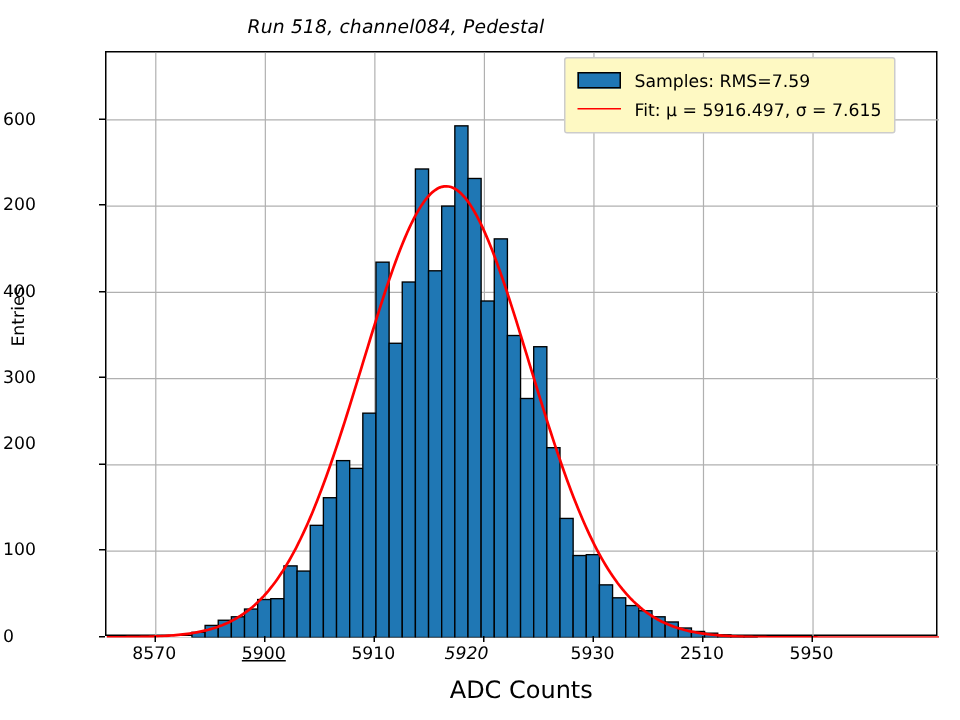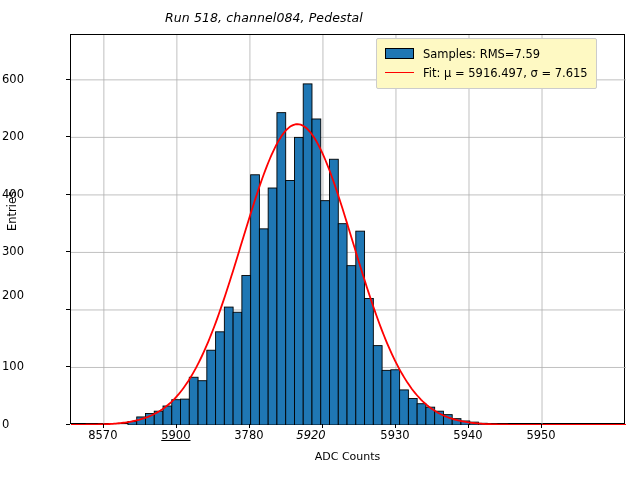--- a/index.html
+++ b/index.html
@@ -77,21 +77,21 @@
     width: 1px;
     height: 4px;
     background: #000000;
   }
   #xlabel {
     position: absolute;
     left: 70px;
     top: 450px;
     width: 555px;
     text-align: center;
-    font-size: 11px;
+    font-size: 16px;
     color: #000000;
   }
   #ylabel {
     position: absolute;
     left: -88px;
     top: 204px;
     width: 200px;
     text-align: center;
     font-size: 11.5px;
     color: #000000;
@@ -230,27 +230,27 @@
       <div class="ytick-label" style="top: 136.389px;">200</div>
       <div class="ytick-mark" style="top: 136.389px;"></div>
       <div class="ytick-label" style="top: 78.8673px;">600</div>
       <div class="ytick-mark" style="top: 78.8673px;"></div>
     </div>
   <div id="xticks">
       <div class="xtick-label" style="left: 102.862px;">8570</div>
       <div class="xtick-mark" style="left: 102.862px;"></div>
       <div class="xtick-label" style="left: 175.888px; text-decoration: underline;">5900</div>
       <div class="xtick-mark" style="left: 175.888px;"></div>
-      <div class="xtick-label" style="left: 248.914px;">3780</div>
+      <div class="xtick-label" style="left: 248.914px;">5910</div>
       <div class="xtick-mark" style="left: 248.914px;"></div>
       <div class="xtick-label" style="left: 311px; font-style: italic;">5920</div>
       <div class="xtick-mark" style="left: 321.941px;"></div>
       <div class="xtick-label" style="left: 394.967px;">5930</div>
       <div class="xtick-mark" style="left: 394.967px;"></div>
-      <div class="xtick-label" style="left: 467.993px;">5940</div>
+      <div class="xtick-label" style="left: 467.993px;">2510</div>
       <div class="xtick-mark" style="left: 467.993px;"></div>
       <div class="xtick-label" style="left: 541.02px;">5950</div>
       <div class="xtick-mark" style="left: 541.02px;"></div>
     </div>
 
   <div id="xlabel">ADC Counts</div>
   <div id="ylabel">Entries</div>
 
   <div id="legend">
     <div class="legend-row">

